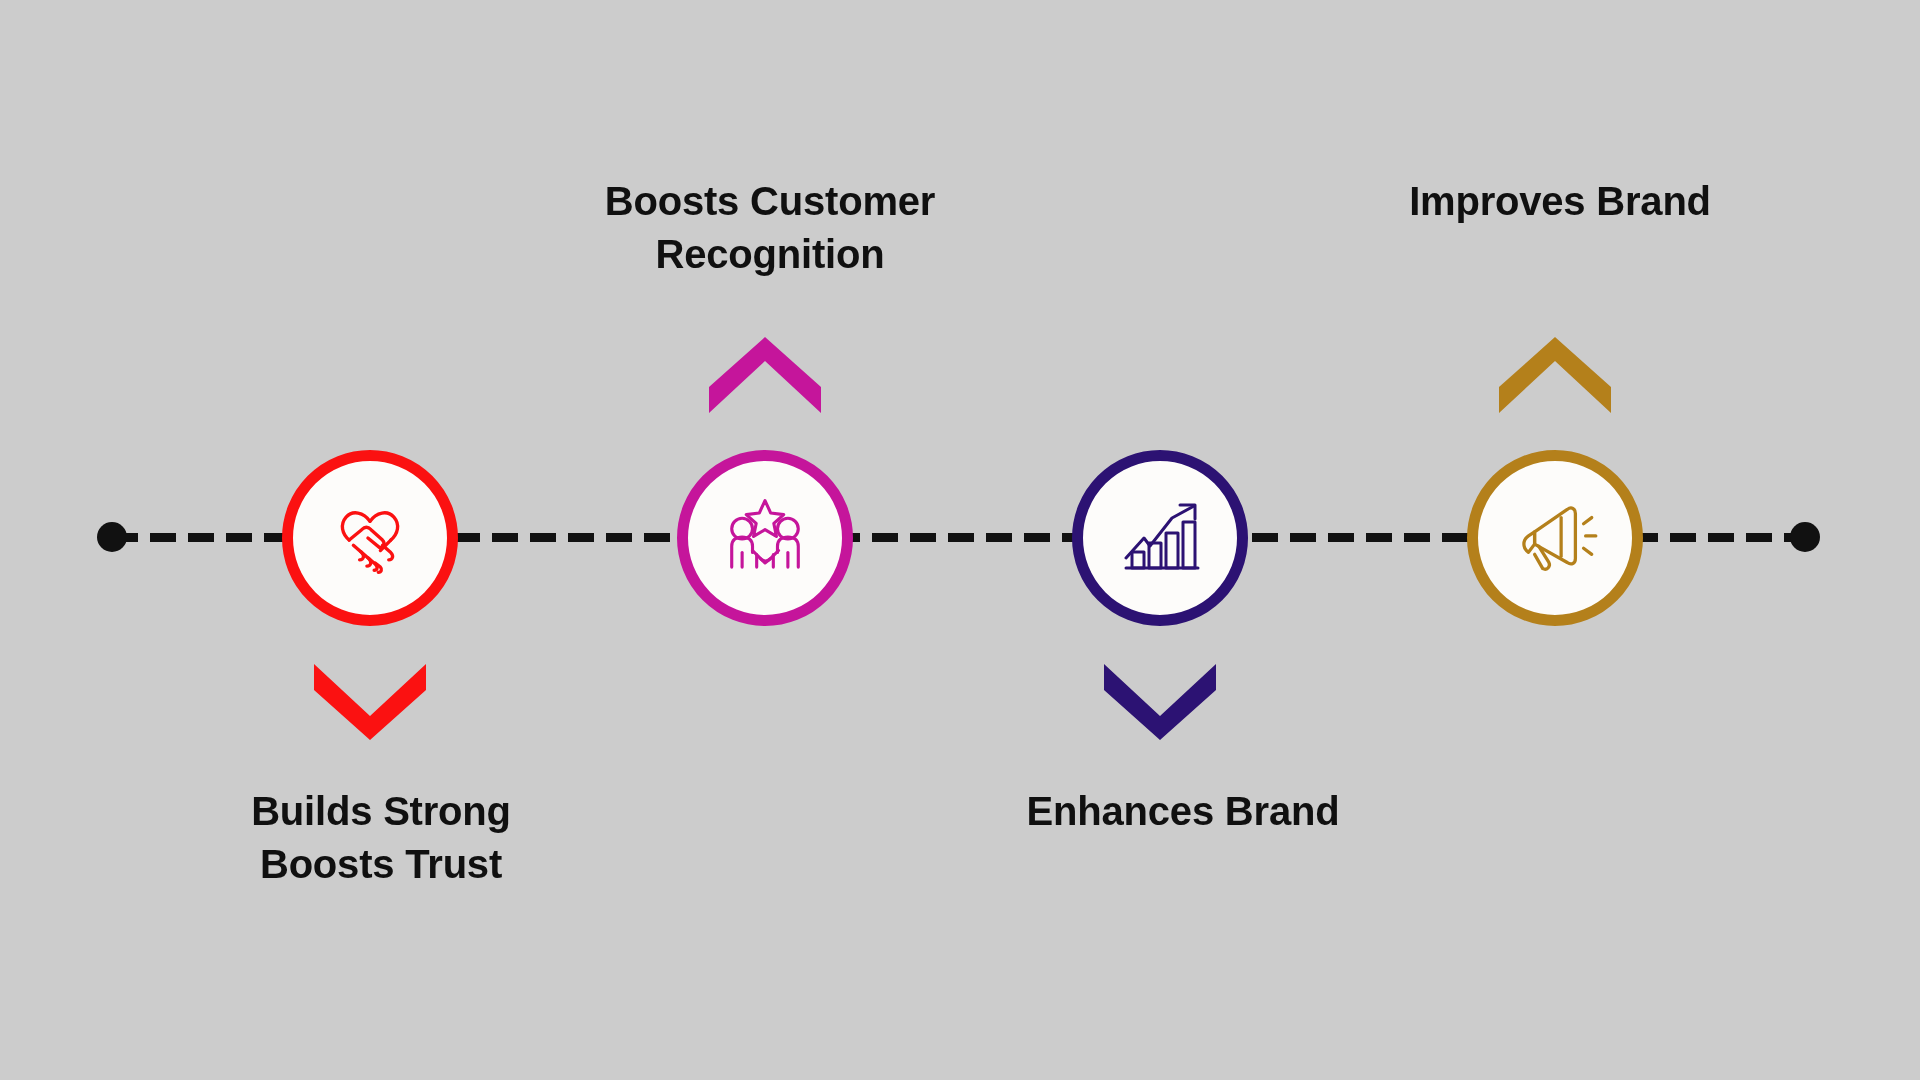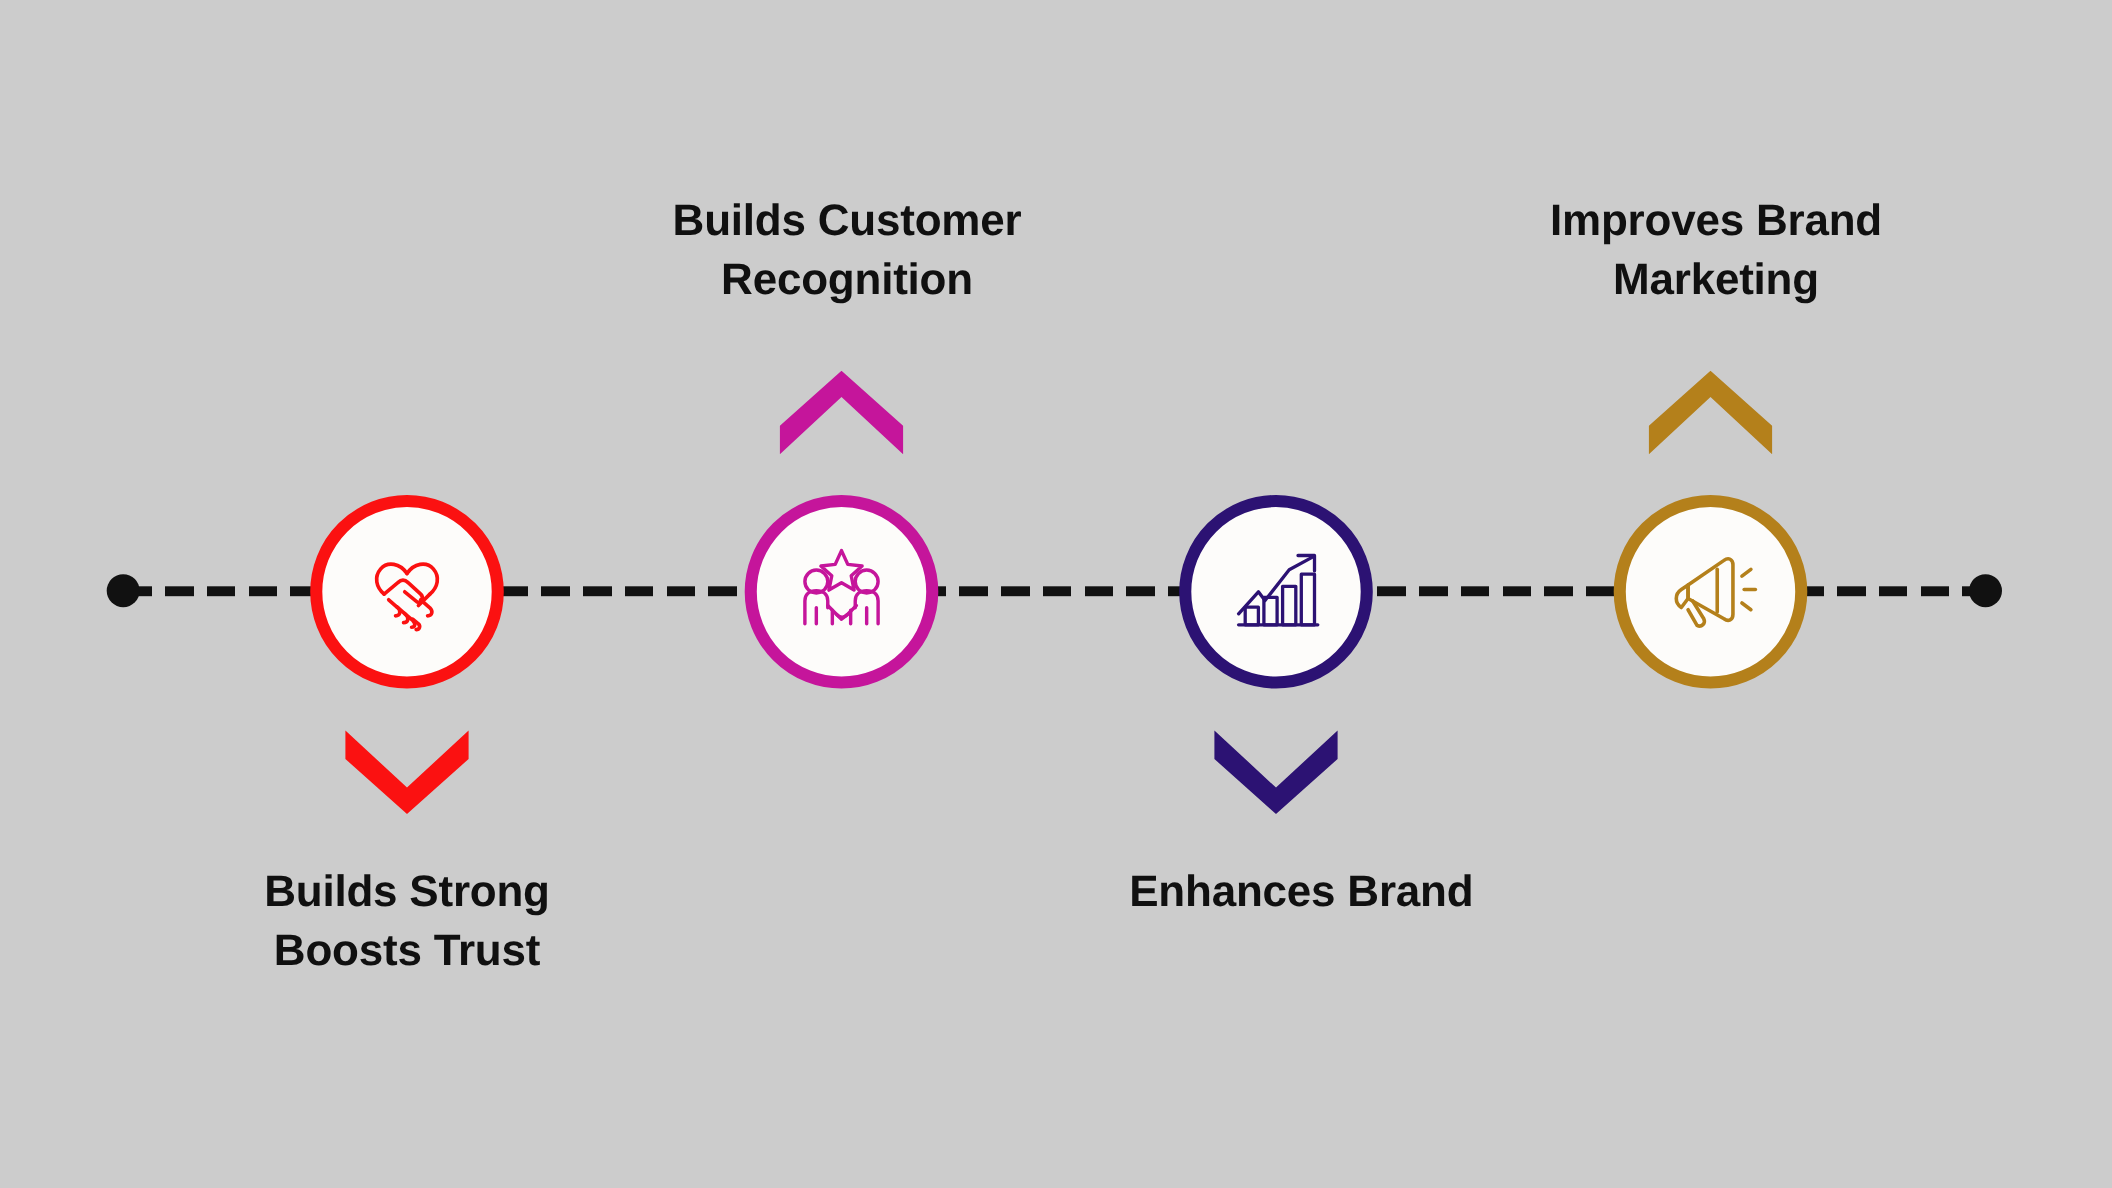--- a/index.html
+++ b/index.html
@@ -91,21 +91,21 @@
   .label {
     position: absolute;
     width: 470px;
     text-align: center;
     font-size: 40px;
     font-weight: 700;
     line-height: 1.32;
     color: #101010;
     letter-spacing: -0.2px;
   }
-  .label.l1 { left: 135px;  top: 785px; }
+  .label.l1 { left: 146px;  top: 785px; }
   .label.l2 { left: 535px;  top: 175px; }
   .label.l3 { left: 948px;  top: 785px; }
   .label.l4 { left: 1325px; top: 175px; }
 </style>
 </head>
 <body>
 
 <div class="canvas">
 
   <div class="timeline-cap left"></div>
@@ -161,21 +161,21 @@
         </svg>
       </span>
     </div>
   </div>
   <div class="chevron c2">
     <svg viewBox="0 0 124 84">
       <path d="M6 76 L62 24 L118 76 L118 50 L62 0 L6 50 Z" fill="#c5159b"></path>
     </svg>
   </div>
   <div class="label l2">
-    <div>Builds Customer</div>
+    <div>Boosts Customer</div>
     <div>Recognition</div>
   </div>
 
   <div class="node n3">
     <div class="node-circle">
       <span>
         <svg viewBox="0 0 100 100" width="100" height="100" fill="none" stroke="#2c1273" stroke-width="3" stroke-linecap="round" stroke-linejoin="round">
 
           <path d="M16 80 L88 80"></path>
 
@@ -219,16 +219,15 @@
       </span>
     </div>
   </div>
   <div class="chevron c4">
     <svg viewBox="0 0 124 84">
       <path d="M6 76 L62 24 L118 76 L118 50 L62 0 L6 50 Z" fill="#b4801b"></path>
     </svg>
   </div>
   <div class="label l4">
     <div>Improves Brand</div>
-    <div>Marketing</div>
   </div>
 
 </div>
 
 </body></html>

